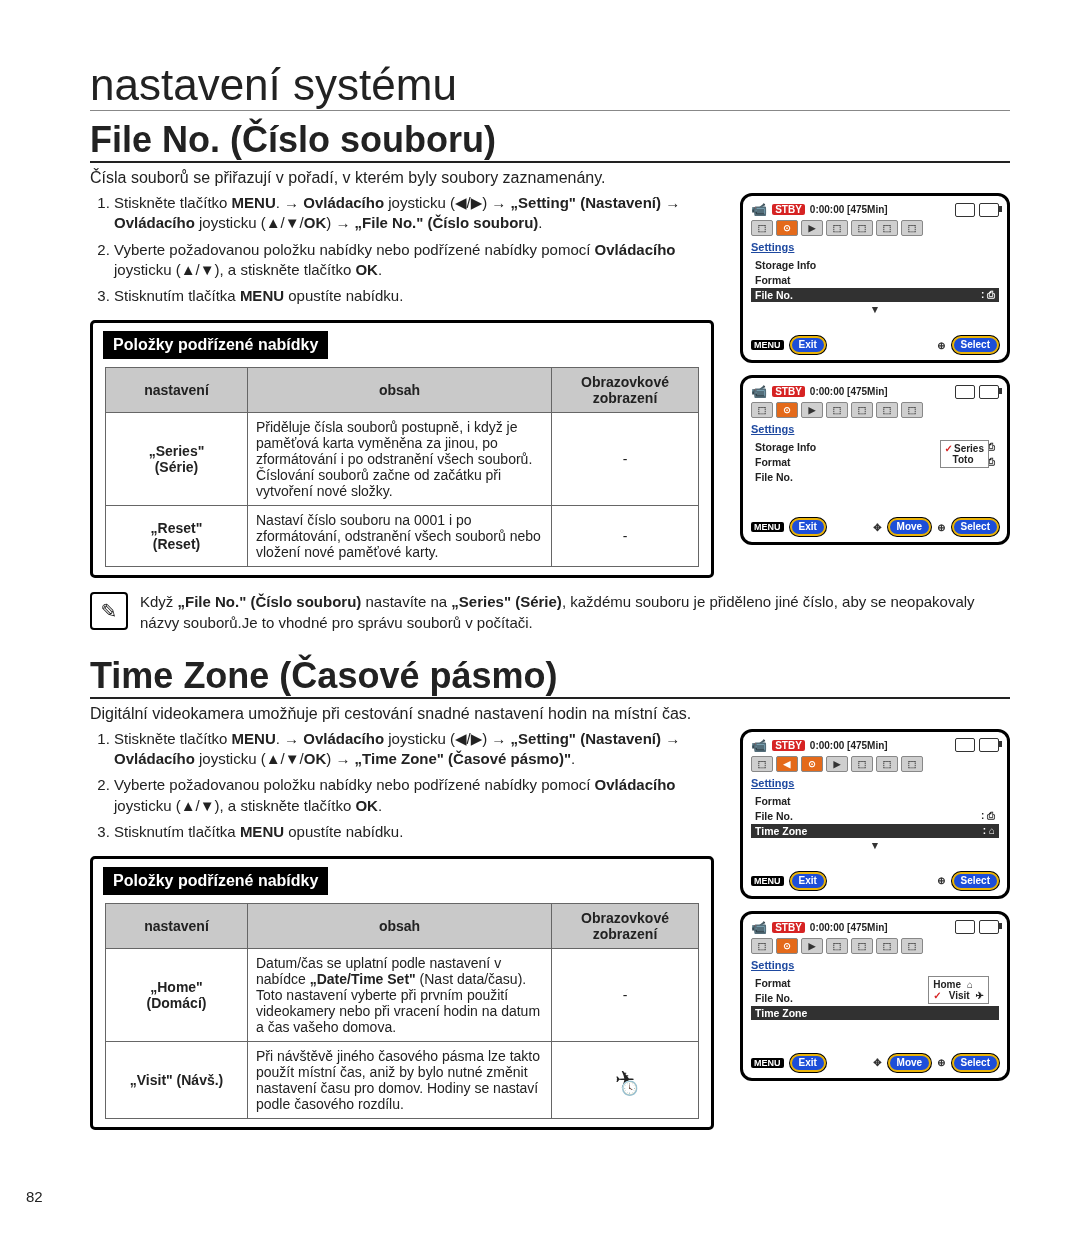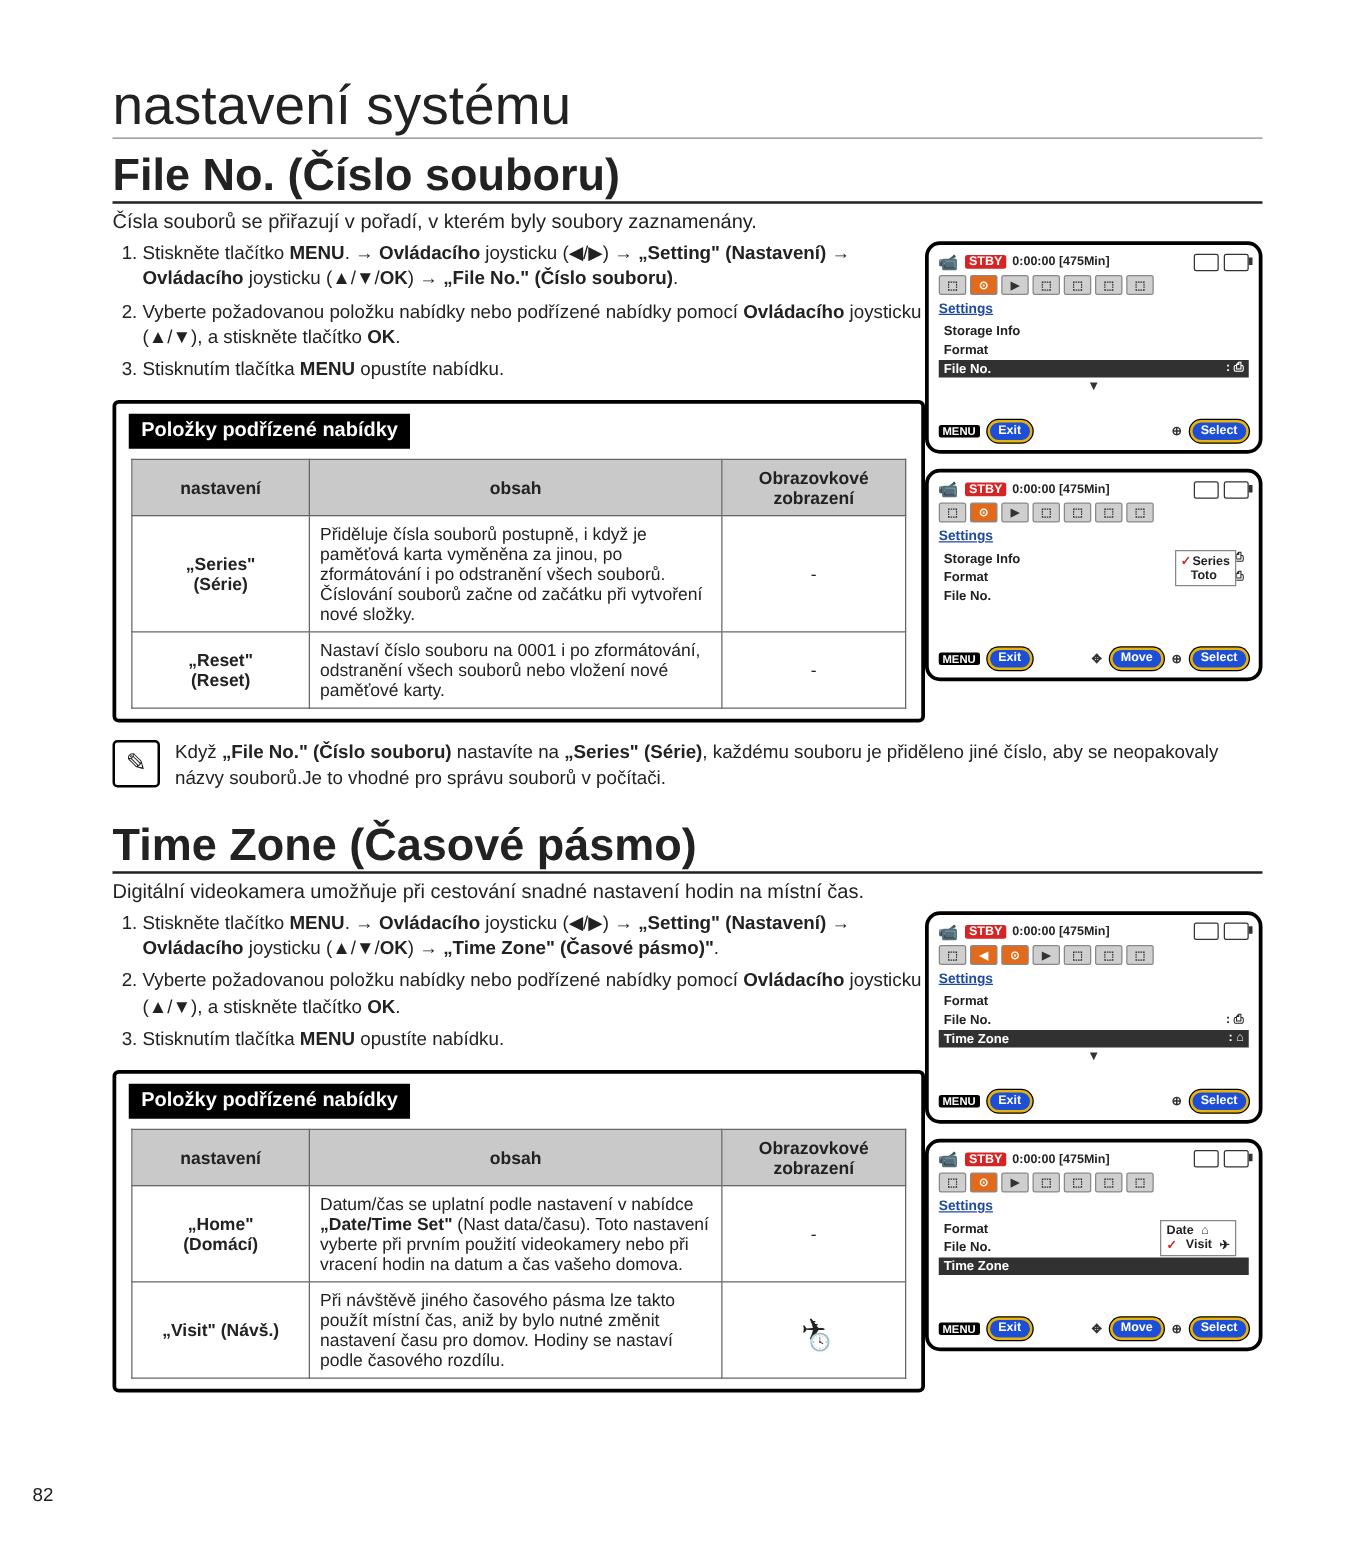--- a/index.html
+++ b/index.html
@@ -1,19 +1,19 @@
 <!DOCTYPE html>
 <html><head>
 <meta charset="utf-8">
 <style>
 body{margin:0;background:#fff;font-family:Arial,Helvetica,sans-serif;color:#222;width:1080px;height:1235px;box-sizing:border-box;padding:60px 70px 30px 90px;position:relative}
 .page-title{font-size:44px;font-weight:400;border-bottom:1px solid #888;margin-bottom:8px}
 .section-title{font-size:36px;font-weight:700;border-bottom:2px solid #222;margin:8px 0 6px;padding-bottom:0}
 .intro{font-size:16px;margin:4px 0 6px}
-.content-row{display:flex;gap:0}
+.content-row{display:flex;gap:26px}
 .left-col{flex:1}
 .right-col{width:270px;display:flex;flex-direction:column;gap:12px}
 ol.steps{margin:0 0 14px 0;padding-left:24px;font-size:15px;line-height:1.35}
 ol.steps li{margin-bottom:6px}
 .b{font-weight:700}
 .submenu-box{border:3px solid #000;border-radius:5px;padding:10px 12px 8px;margin-top:4px}
 .submenu-label{display:inline-block;background:#000;color:#fff;font-weight:700;padding:5px 10px;font-size:16px;margin:-2px 0 8px -2px}
 table.sm{width:100%;border-collapse:collapse;font-size:14px}
 table.sm th,table.sm td{border:1px solid #666;padding:6px 8px;vertical-align:middle}
 table.sm th{background:#c9c9c9;font-weight:700;}
@@ -263,21 +263,21 @@
           <span class="sq">⬚</span>
           <span class="sq">⬚</span>
         </div>
    <span class="settings-link">Settings</span>
    <div class="menu-list" style="position:relative">
     <div class="mi">Format</div>
     <div class="mi">File No.</div>
     <div class="mi sel">Time Zone</div>
     <div class="sub" style="top:0;right:10px">
             <div style="display:flex;gap:6px">
-              <span>Date</span>
+              <span>Home</span>
               <span>⌂</span>
             </div>
             <div style="display:flex;gap:6px">
               <span class="chk">✓</span>
               <span>Visit</span>
               <span>✈</span>
             </div>
           </div>
    </div>
    <div class="bottom">

